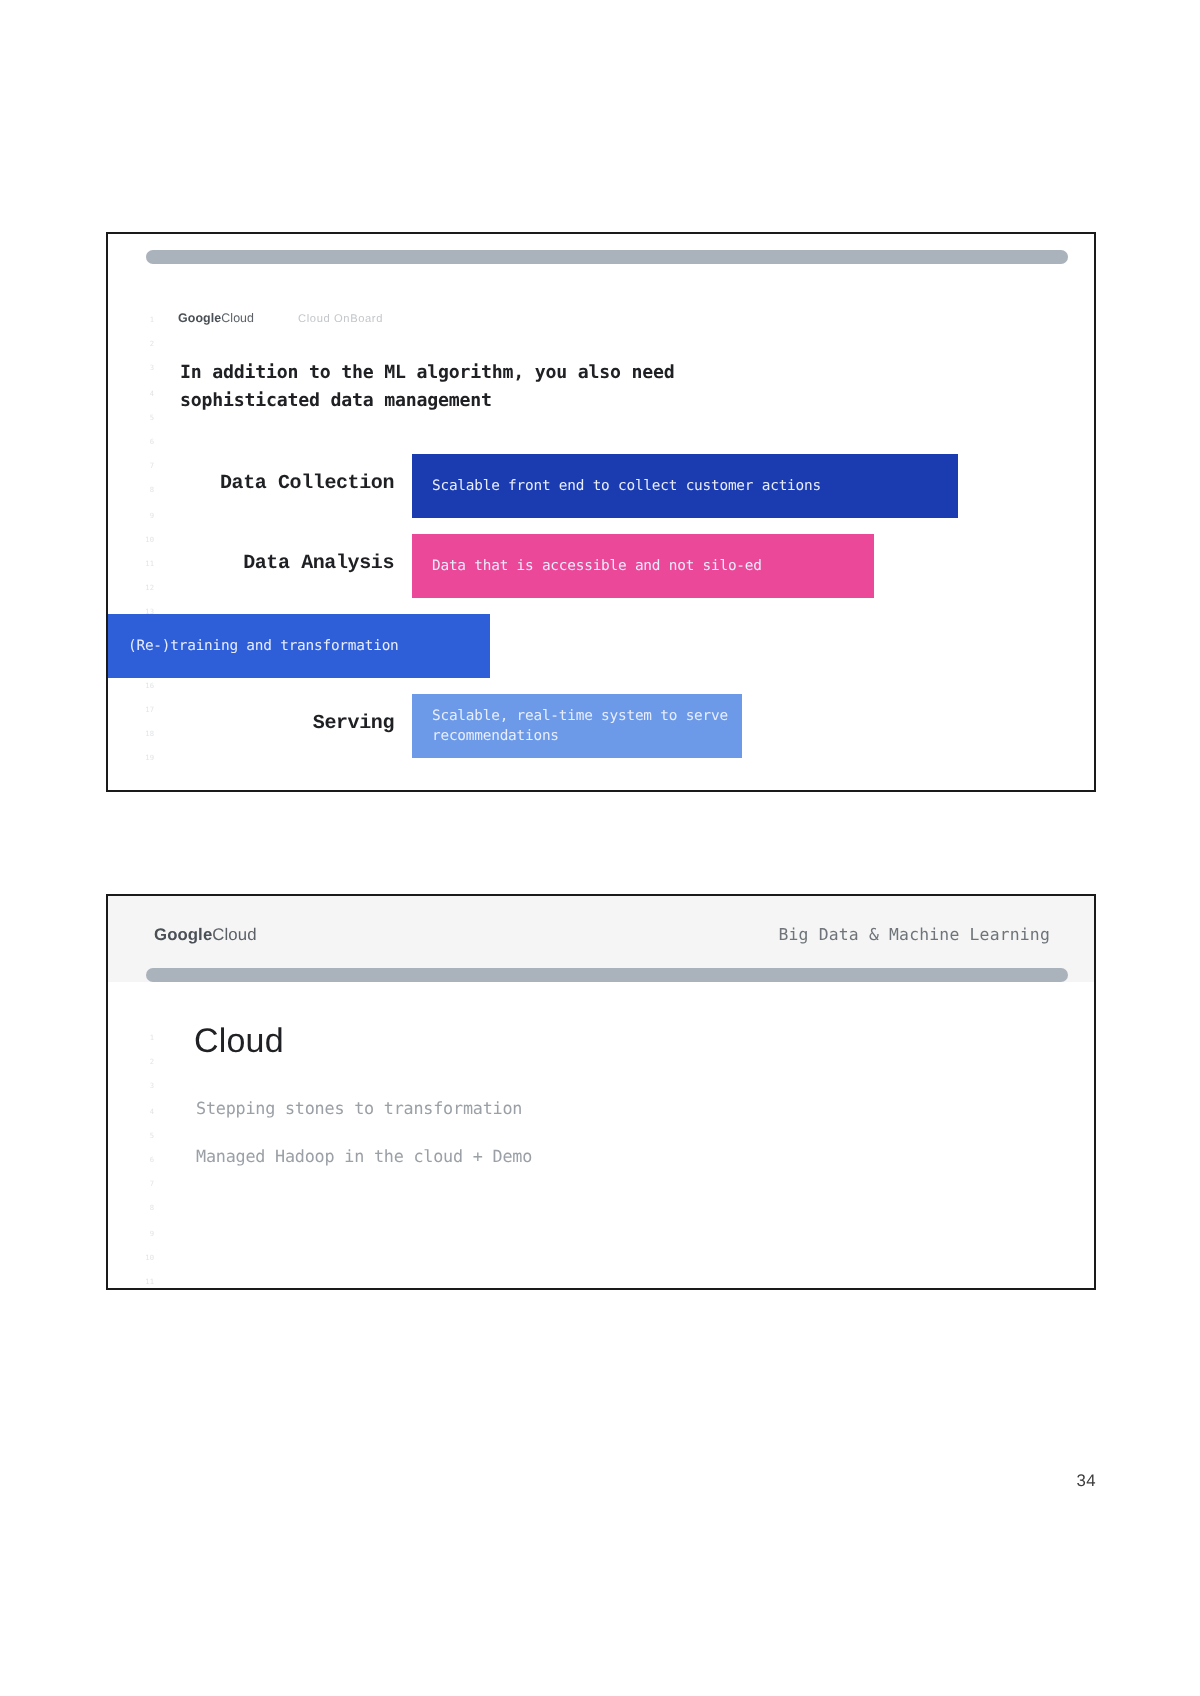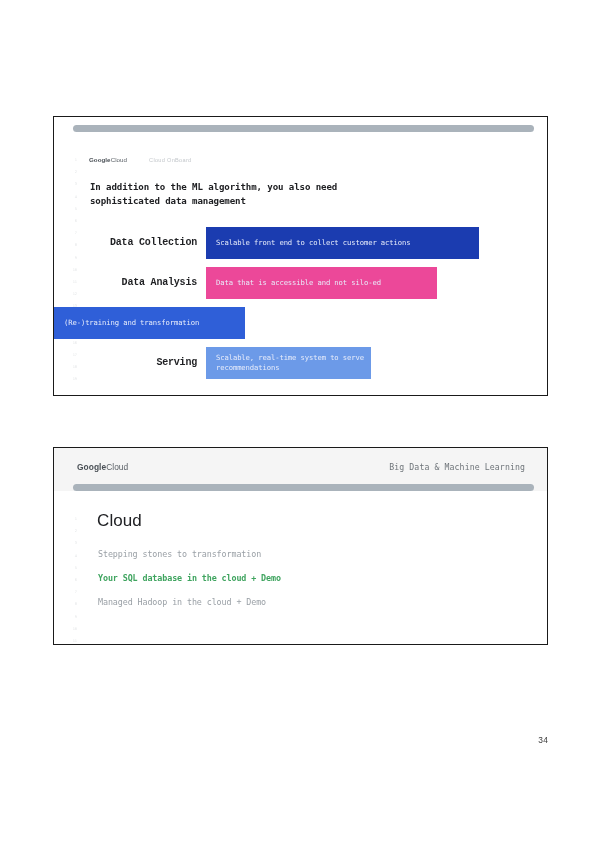--- a/index.html
+++ b/index.html
@@ -346,21 +346,20 @@
           <span>13</span>
           <span>14</span>
           <span>15</span>
           <span>16</span>
           <span>17</span>
           <span>18</span>
         </div>
       <div class="agenda-title">Cloud</div>
       <div class="agenda-list" id="s2-items">
           <div class="agenda-item">Stepping stones to transformation</div>
-          <div class="agenda-item active" style="color: rgb(63, 164, 95);">Your SQL database in the cloud + Demo</div>
           <div class="agenda-item">Managed Hadoop in the cloud + Demo</div>
         </div>
     </div>
 
   </div>
 
   <div class="page-number">34</div>
 
 </div>
 

